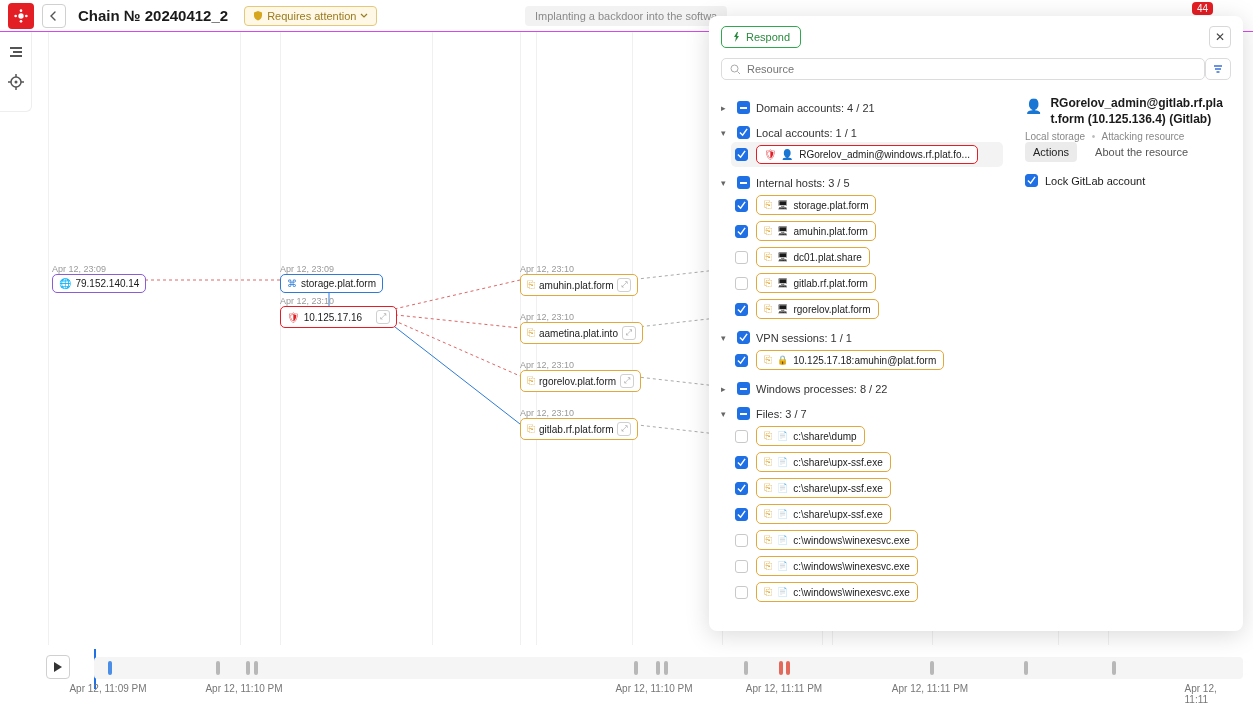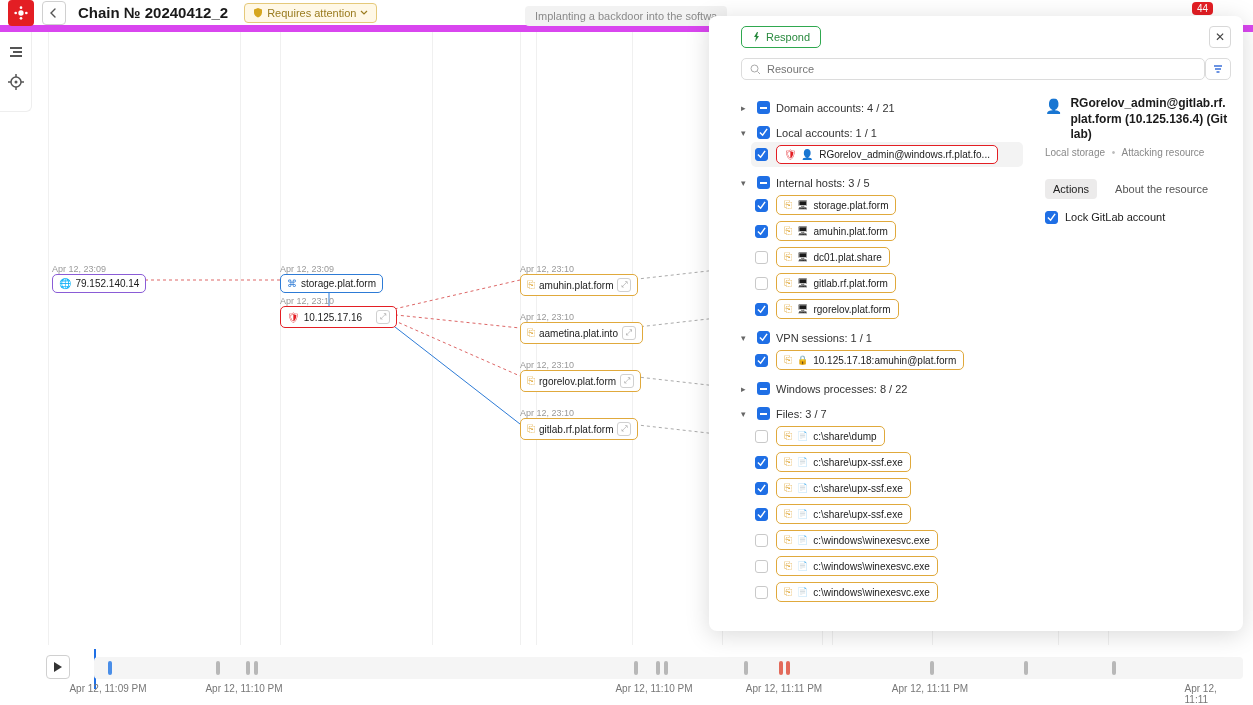--- a/index.html
+++ b/index.html
@@ -1,19 +1,19 @@
 <!DOCTYPE html>
 <html><head>
 <meta charset="utf-8">
 <style>
   * { box-sizing: border-box; margin: 0; padding: 0; }
   body { font-family: -apple-system, BlinkMacSystemFont, "Segoe UI", Arial, sans-serif; font-size: 12px; color: #1a1a1a; background: #fff; width: 1253px; height: 705px; overflow: hidden; position: relative; }
 
   
-  .topbar { position: absolute; left: 0; top: 0; right: 0; height: 32px; display: flex; align-items: center; padding: 0 8px; gap: 8px; border-bottom: 7px solid #d946ef; }
+  .topbar { position: absolute; left: 0; top: 0; right: 0; height: 32px; display: flex; align-items: center; padding: 0 8px; gap: 8px; border-bottom: 1px solid #d946ef; }
   .logo { width: 26px; height: 26px; background: #e31e24; border-radius: 4px; display:flex;align-items:center;justify-content:center;}
   .logo svg{width:16px;height:16px;}
   .back { width: 24px; height: 24px; border: 1px solid #d0d0d0; border-radius: 4px; display:flex;align-items:center;justify-content:center; cursor:pointer;}
   .chain-title { font-size: 15px; font-weight: 600; margin-left:4px;}
   .status-pill { display:inline-flex; align-items:center; gap:4px; border:1px solid #e5c97a; background:#fff8e6; color:#9a7b1f; border-radius:4px; padding:3px 8px; font-size:11px; margin-left:8px; cursor:pointer;}
   .ctx-pill { position:absolute; left:525px; top:6px; font-size:11px; color:#8a8a8a; background:#f2f2f2; border-radius:4px; padding:4px 10px; }
   .badge44 { position:absolute; right:40px; top:2px; background:#e31e24; color:#fff; font-size:10px; padding:1px 5px; border-radius:4px; }
 
   
   .leftrail { position:absolute; left:0; top:32px; width:32px; height:80px; border-right:1px solid #eee; border-bottom:1px solid #eee; border-bottom-right-radius:6px; display:flex; flex-direction:column; align-items:center; gap:14px; padding-top:12px;}
@@ -32,21 +32,21 @@
   .node.purple { border-color:#8a5cd6; }
   .node.purple .link-ic{color:#8a5cd6;}
   .node.blue { border-color:#2d7bd6; }
   .node.blue .link-ic{color:#2d7bd6;}
   .square-btn { display:inline-flex; width:14px;height:14px; border:1px solid #d0d0d0; border-radius:3px; align-items:center;justify-content:center; font-size:8px; color:#999;}
 
   
   .edges { position:absolute; left:0; top:0; width:100%; height:100%; pointer-events:none;}
 
   
-  .panel { position:absolute; right:10px; top:16px; width:534px; height:615px; background:#fff; border-radius:8px; box-shadow:0 4px 24px rgba(0,0,0,0.15); display:flex; flex-direction:column; z-index:20;padding-left:20px;}
+  .panel { position:absolute; right:10px; top:16px; width:534px; height:615px; background:#fff; border-radius:8px; box-shadow:0 4px 24px rgba(0,0,0,0.15); display:flex; flex-direction:column; z-index:20;}
   .panel-head { display:flex; align-items:center; gap:8px; padding:10px 12px; }
   .respond-btn { display:inline-flex; align-items:center; gap:4px; border:1px solid #2fa84f; color:#2a8a3f; background:#fff; border-radius:5px; padding:4px 10px; font-size:11px; font-weight:500; cursor:pointer;}
   .close-btn { margin-left:auto; width:22px;height:22px; border:1px solid #d8d8d8; border-radius:4px; display:flex;align-items:center;justify-content:center; cursor:pointer; font-size:12px; color:#444;}
   .search-row { display:flex; padding:0 12px 8px;}
   .search { flex:1; border:1px solid #dcdcdc; border-radius:5px; padding:4px 8px; display:flex; align-items:center; gap:6px; color:#999; font-size:11px;}
   .search input { border:none; outline:none; flex:1; font-size:11px; }
   .filter-btn { width:26px; border:1px solid #dcdcdc; border-radius:5px; display:flex;align-items:center;justify-content:center; cursor:pointer; color:#3a6fd8;}
 
   .panel-body { flex:1; display:flex; overflow:hidden;}
   .tree { width:302px; overflow-y:auto; padding:4px 8px 12px 12px;}
@@ -65,21 +65,21 @@
   .pill.red { border-color:#e31e24;}
   .pill .link-ic{color:#e0a93c;font-size:10px;}
   .pill.red .link-ic{color:#e31e24;}
   .row.sel { background:#f3f3f3; border-radius:5px; margin-left:-4px; padding-left:4px; padding-right:4px;}
 
   .detail { flex:1; padding:8px 14px; }
   .det-title { display:flex; gap:8px; align-items:flex-start;}
   .det-title .t { font-size:12px; font-weight:700; line-height:1.3; word-break:break-all;}
   .det-sub { font-size:10px; color:#888; margin-top:4px;}
   .det-sub .dot{ color:#bbb; margin:0 4px;}
-  .tabs { display:flex; gap:10px; margin-top:21px; font-size:11px;}
+  .tabs { display:flex; gap:10px; margin-top:0; font-size:11px;}
   .tab { padding:4px 8px; border-radius:4px; cursor:pointer; color:#555;}
   .tab.active { background:#ecebeb; color:#222;}
   .actrow { display:flex; align-items:center; gap:7px; margin-top:12px; font-size:11px;}
 
   
   .timeline-wrap { position:absolute; left:46px; right:10px; bottom:0; height:56px;}
   .play { position:absolute; left:0; top:6px; width:24px;height:24px; border:1px solid #d0d0d0; border-radius:4px; display:flex;align-items:center;justify-content:center; cursor:pointer;}
   .track { position:absolute; left:48px; right:0; top:8px; height:22px; background:#f5f5f5; border-radius:4px;}
   .cursorline{position:absolute;left:48px;top:0;width:2px;height:40px;background:#1f6fe5;}
   .tick { position:absolute; top:4px; width:4px; height:14px; background:#b8b8b8; border-radius:2px;}

